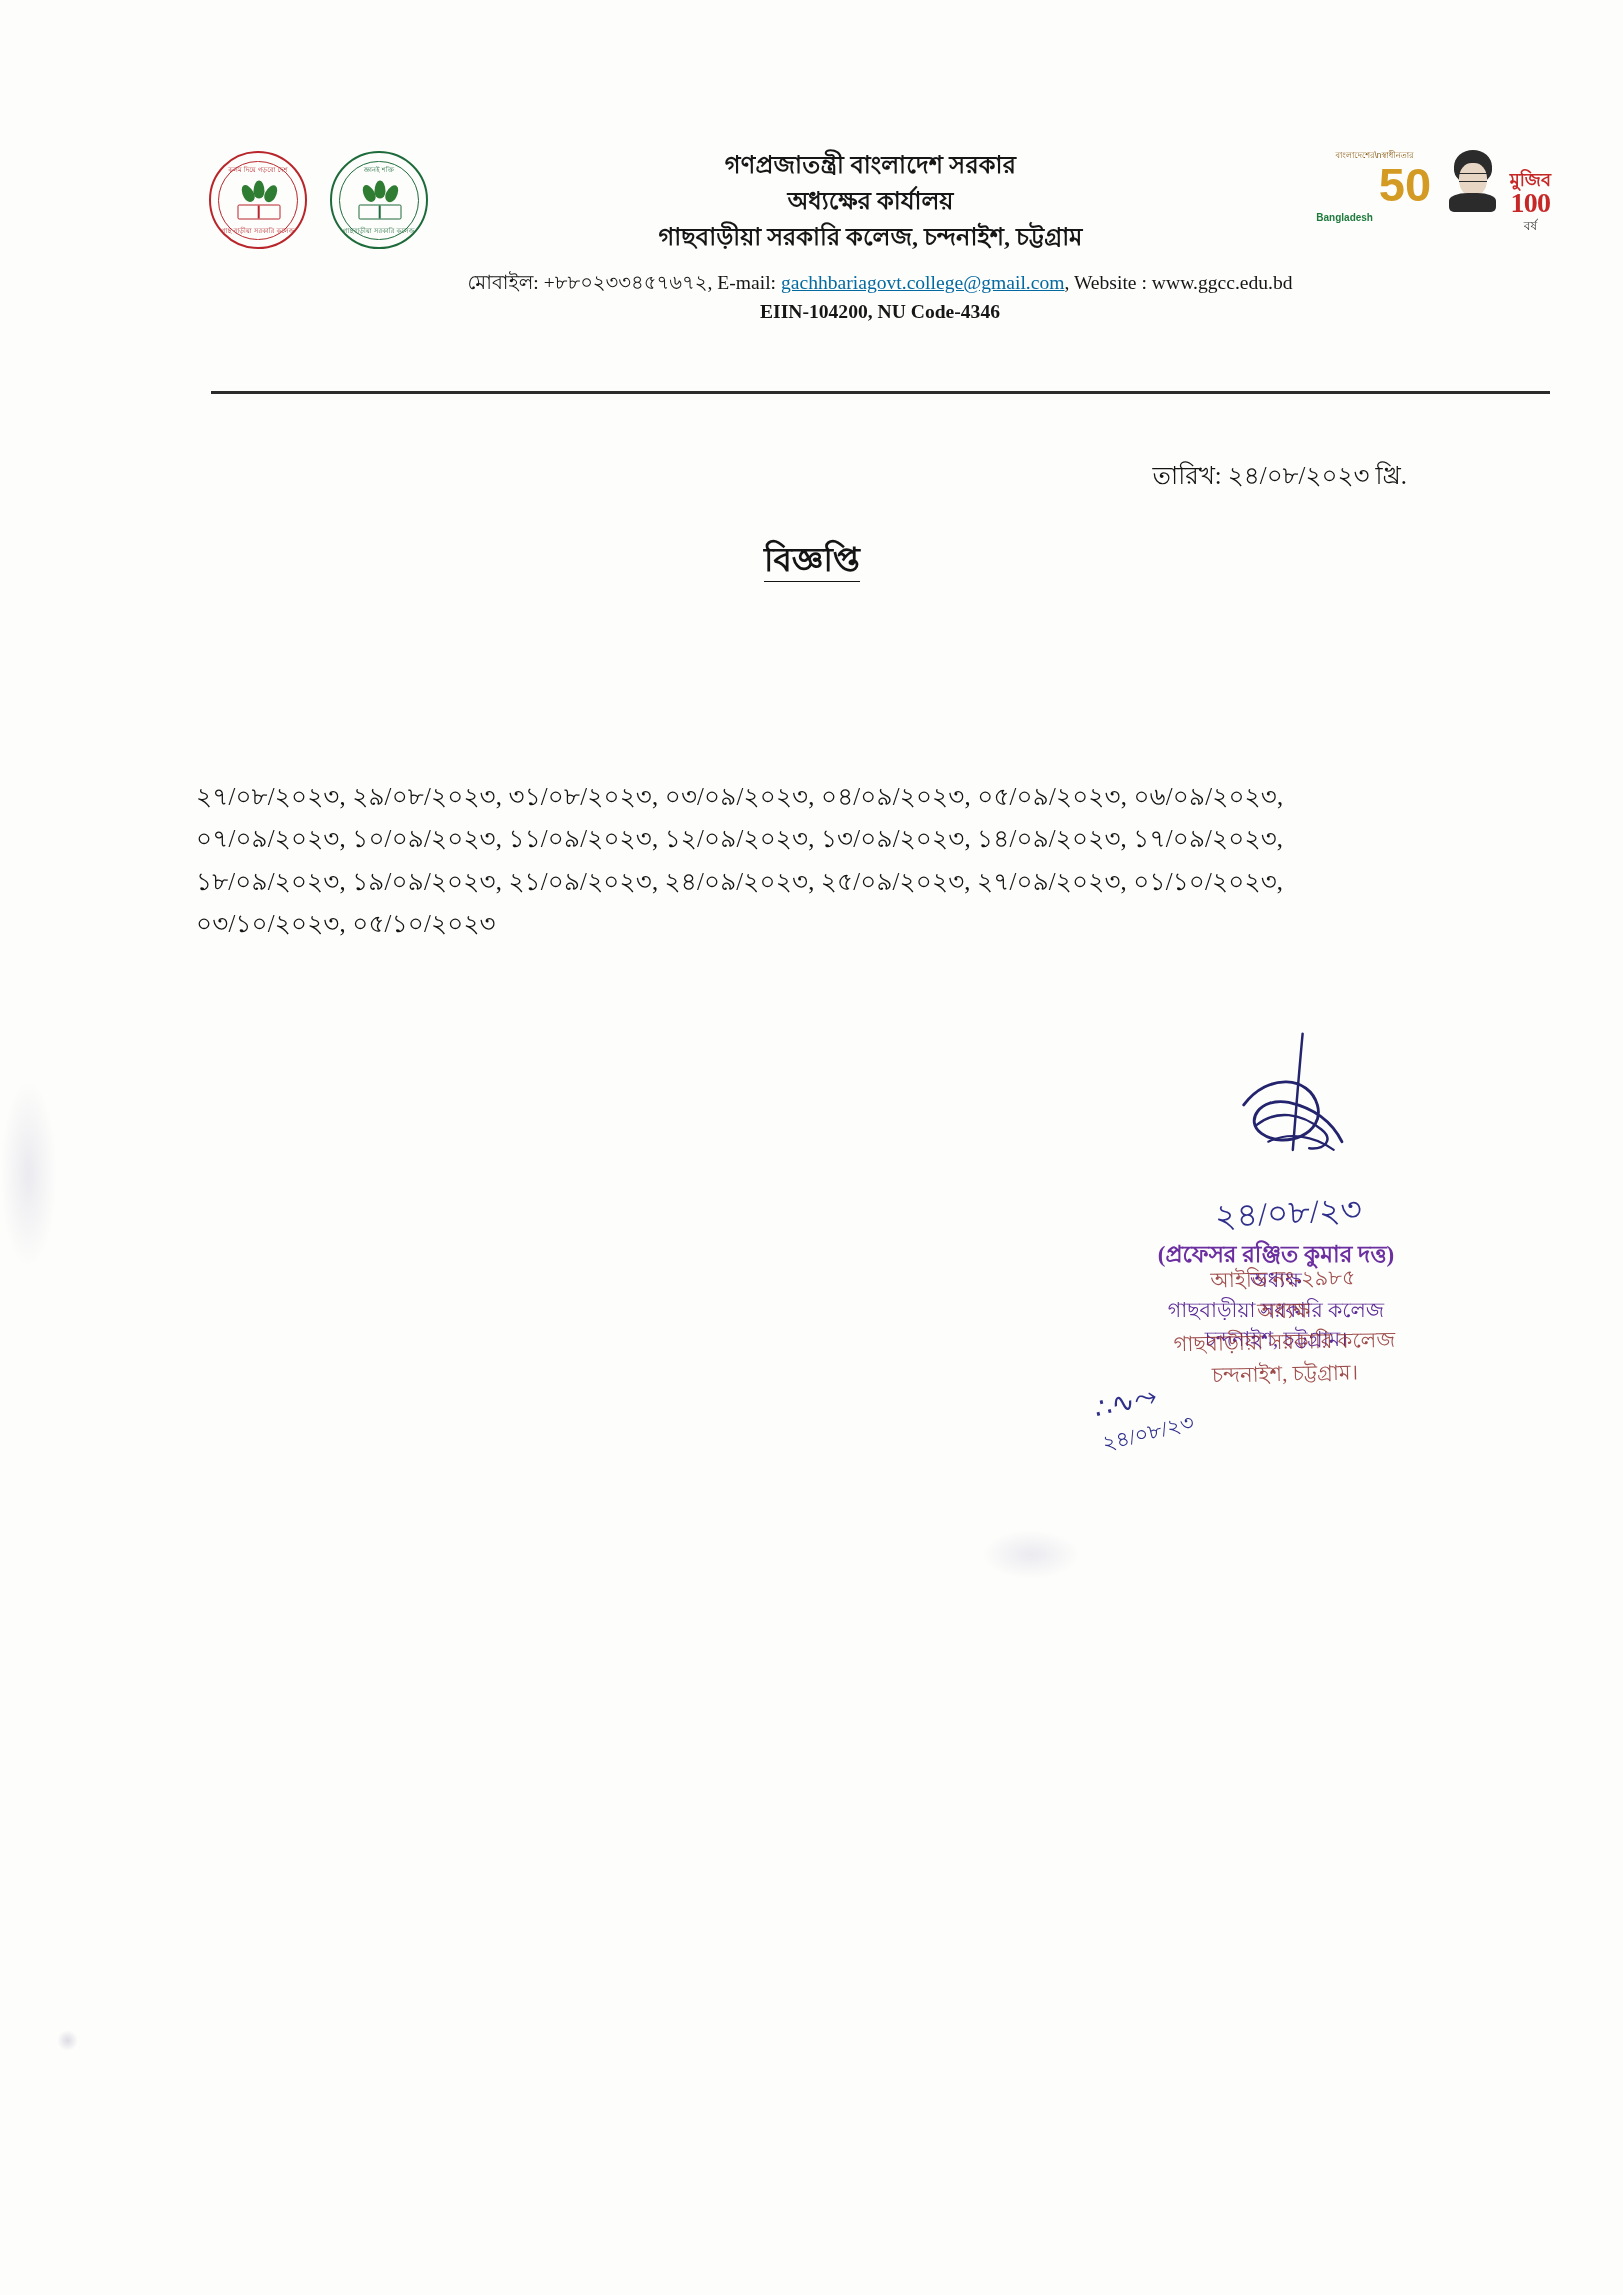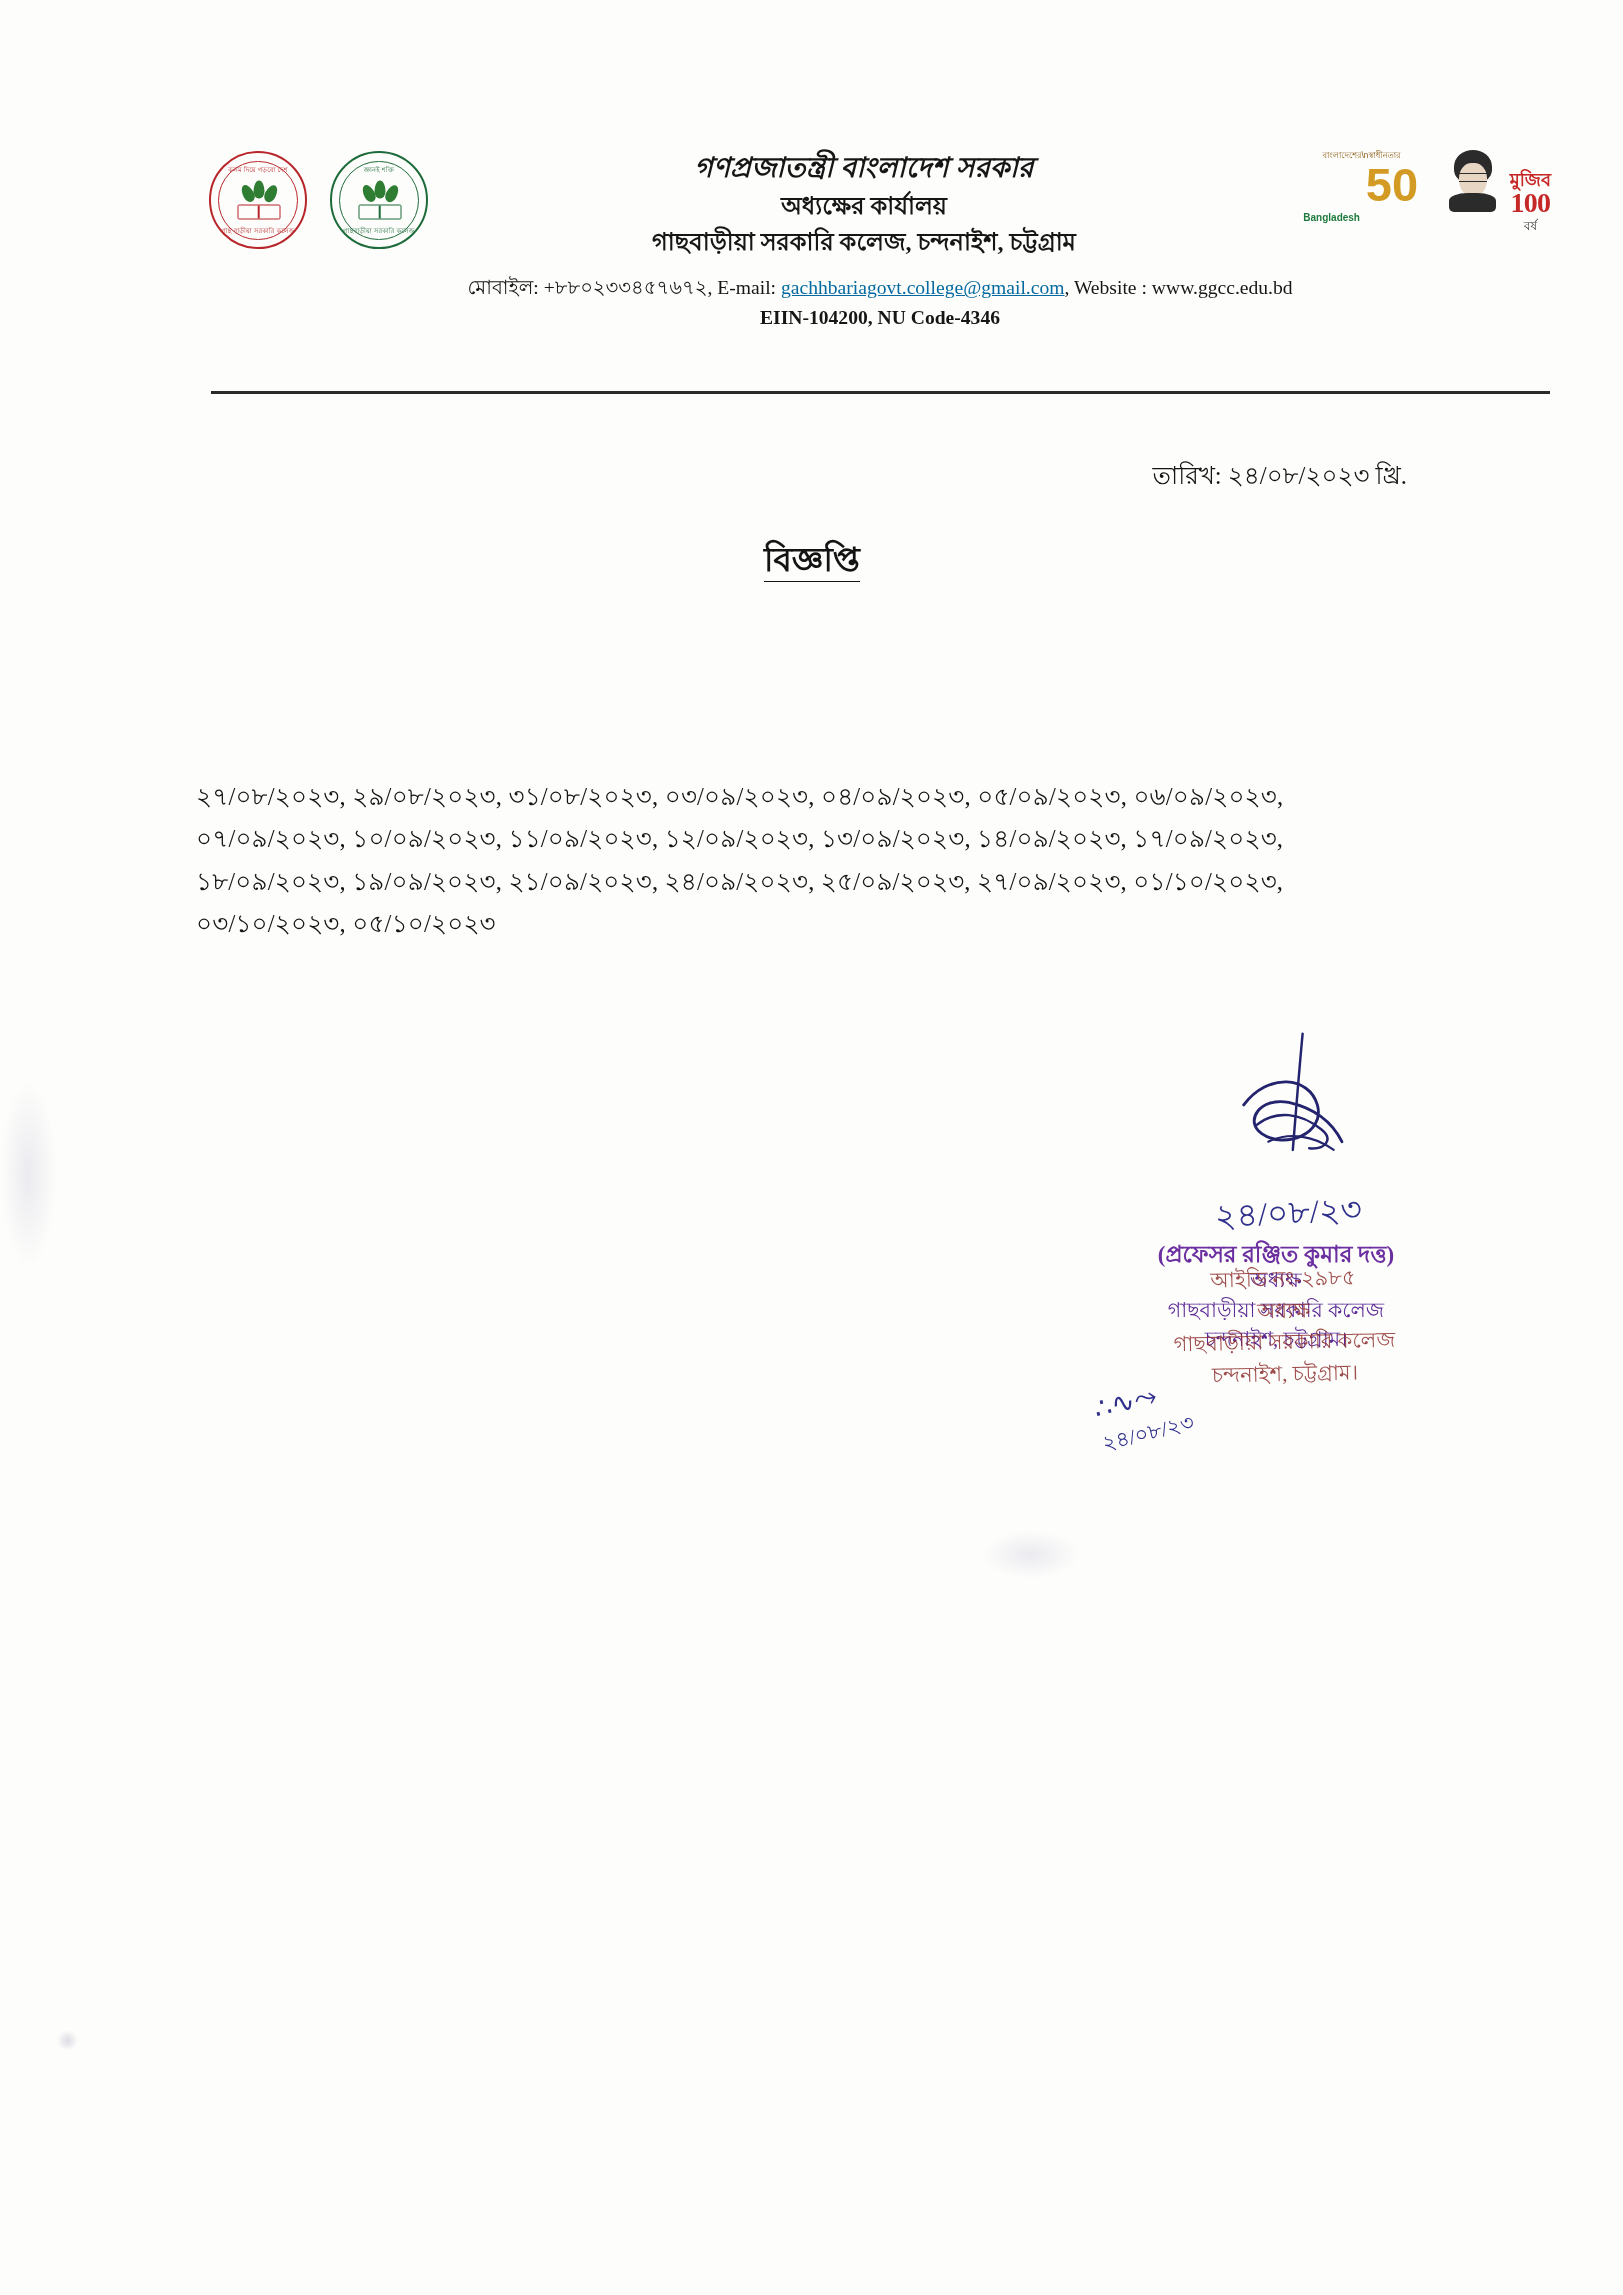--- a/index.html
+++ b/index.html
@@ -129,44 +129,42 @@
   .leaf-2 { left: 21px; top: 0.8px; }
   .leaf-3 { left: 33px; top: 4.9px; transform: rotate(28deg); }
   .dot-red { position:absolute; left:23px; top:3.3px; width:7.4px;height:7.4px;border-radius:50%;background:#b8252a;}
 
   .center-title {
     flex: 1;
     text-align: center;
     padding-top: 4.9px;
   }
   .ct-line1 {
-    font-size: 28px;
+    font-size: 24px;
     font-weight: 700;
     letter-spacing: 0.2px;
     line-height: 1.45;
     color: #161616;
-    font-style: italic;
   }
   .ct-line2 {
     font-size: 24px;
     font-weight: 700;
     line-height: 1.5;
     color: #161616;
   }
   .ct-line3 {
     font-size: 24px;
     font-weight: 700;
     line-height: 1.5;
     color: #161616;
   }
 
   .logo-right-group {
     display: flex;
     align-items: center;
-    gap: 13px;
     padding-top: 3.3px;
   }
   .logo-mujib {
     width: 123px;
     height: 98px;
     position: relative;
   }
   .mujib-top {
     font-size: 8.2px;
     color: #8a5a12;

